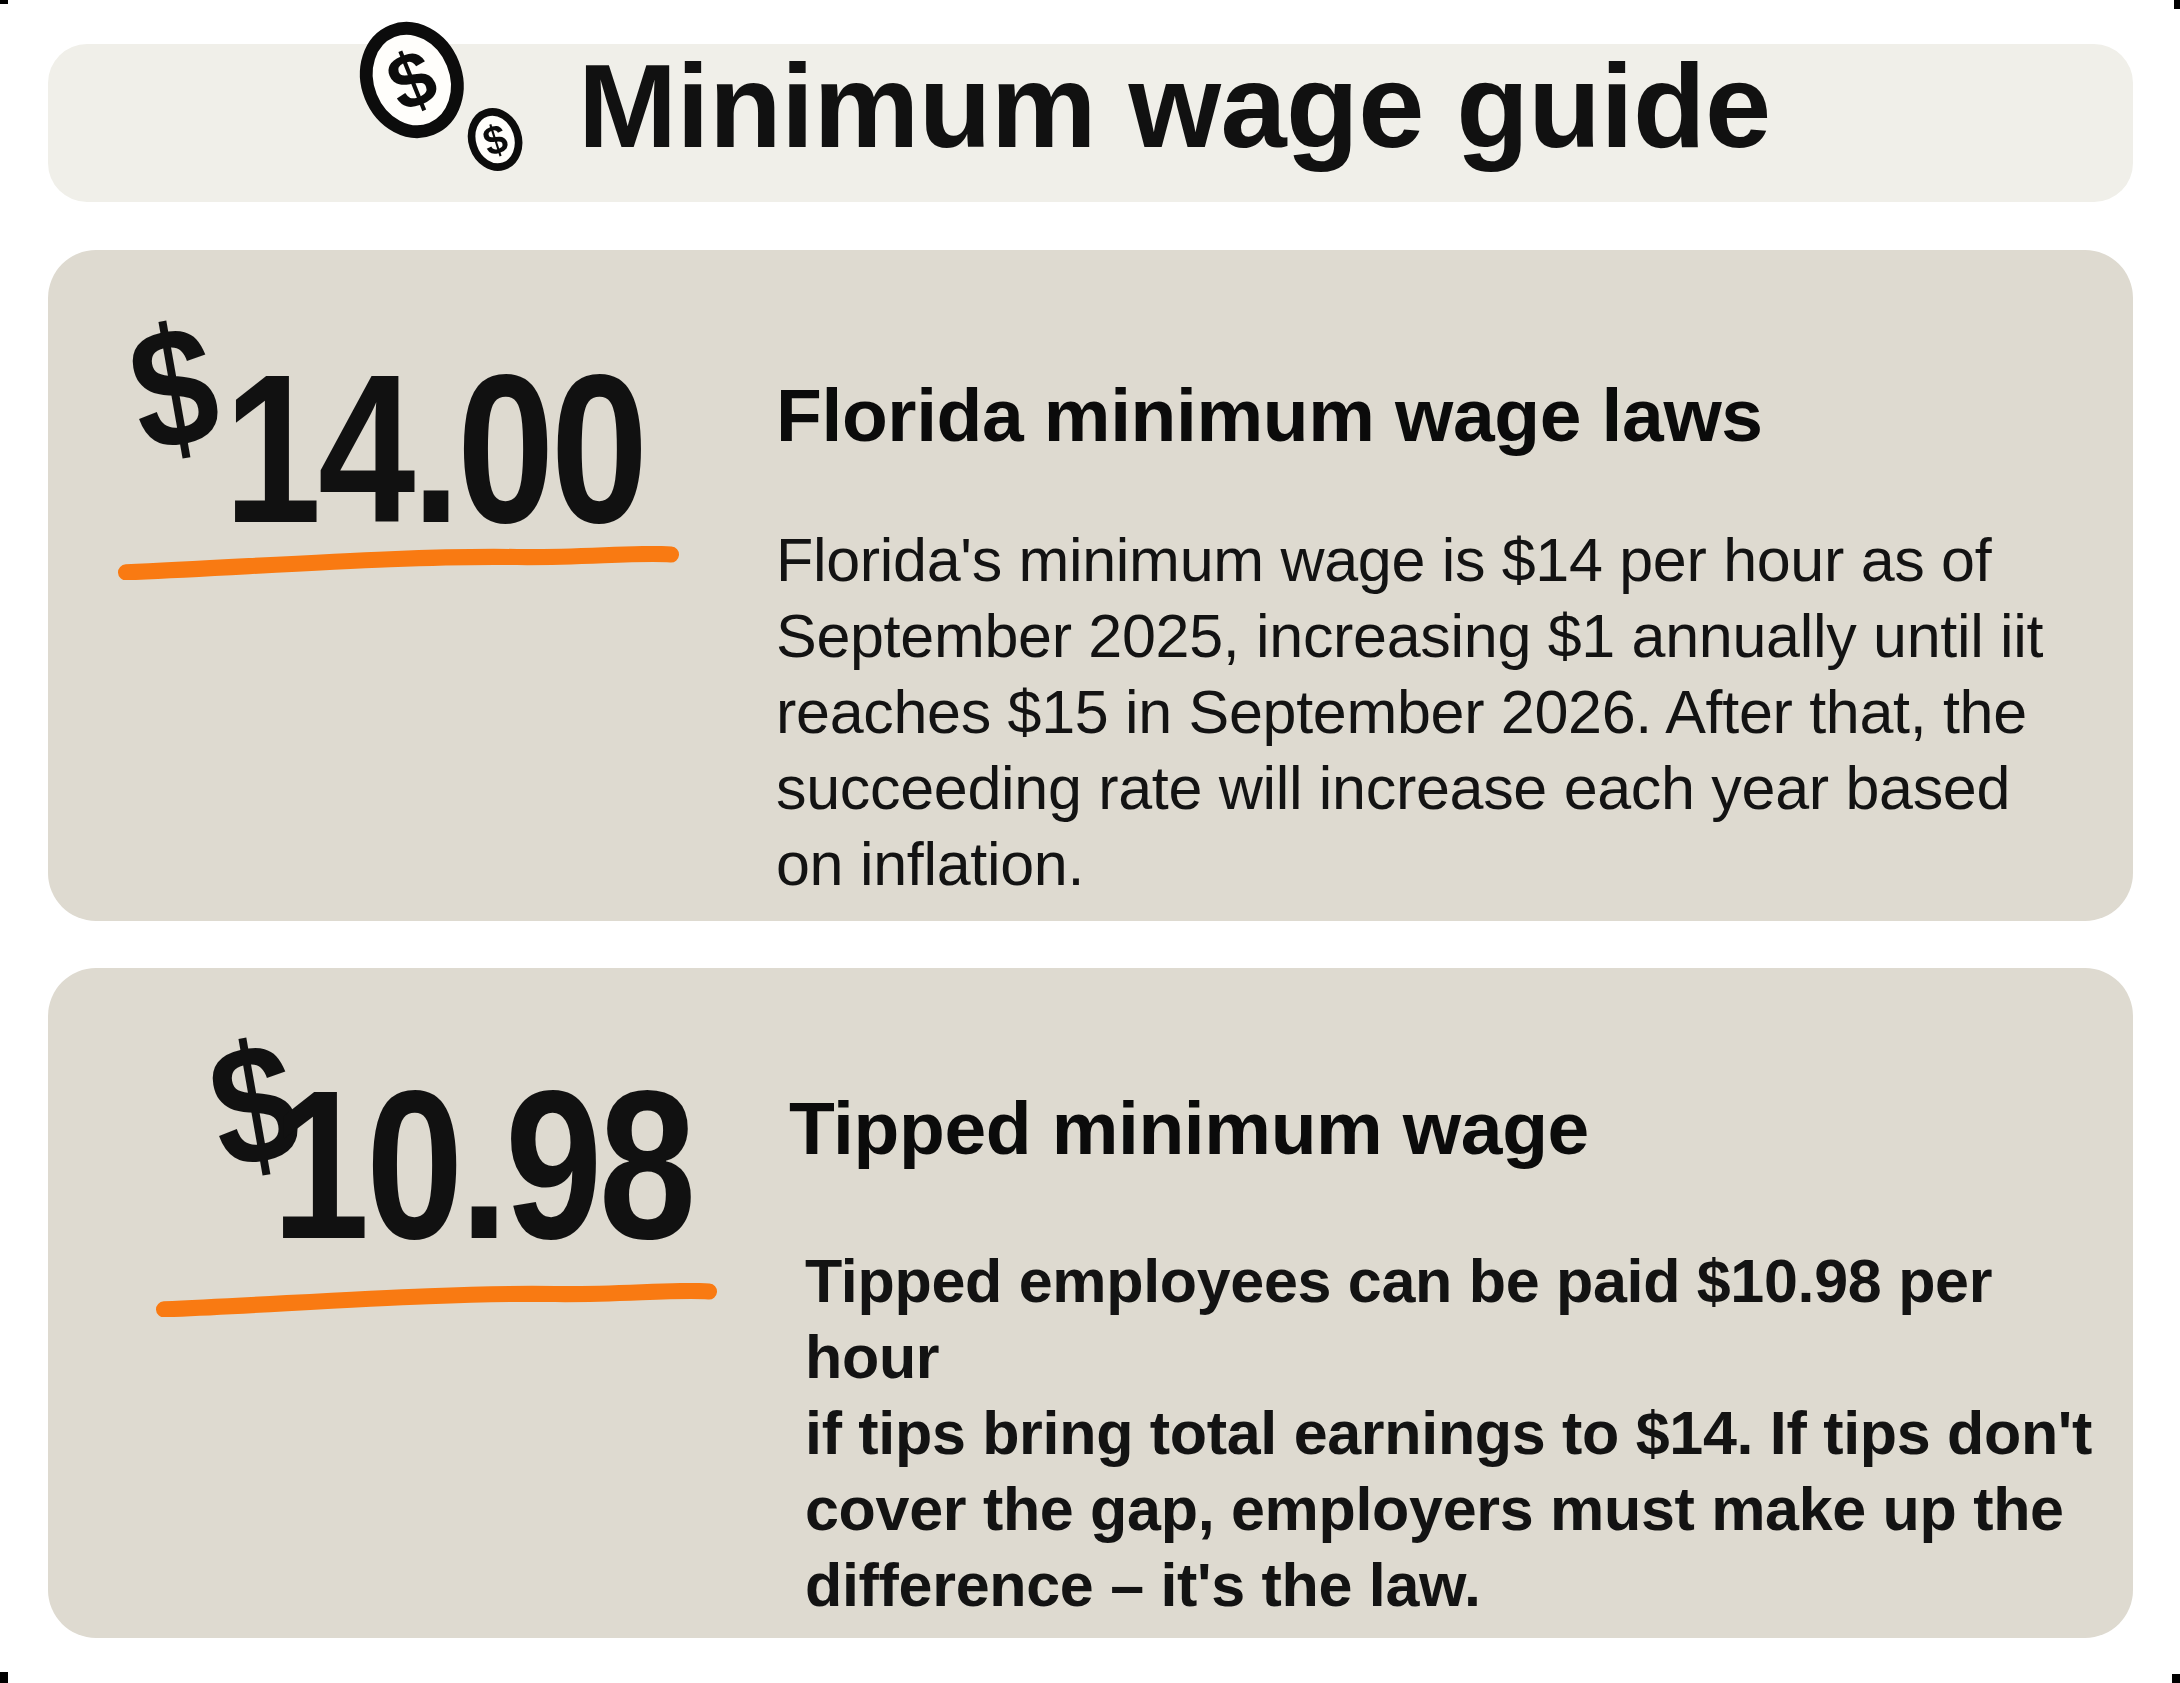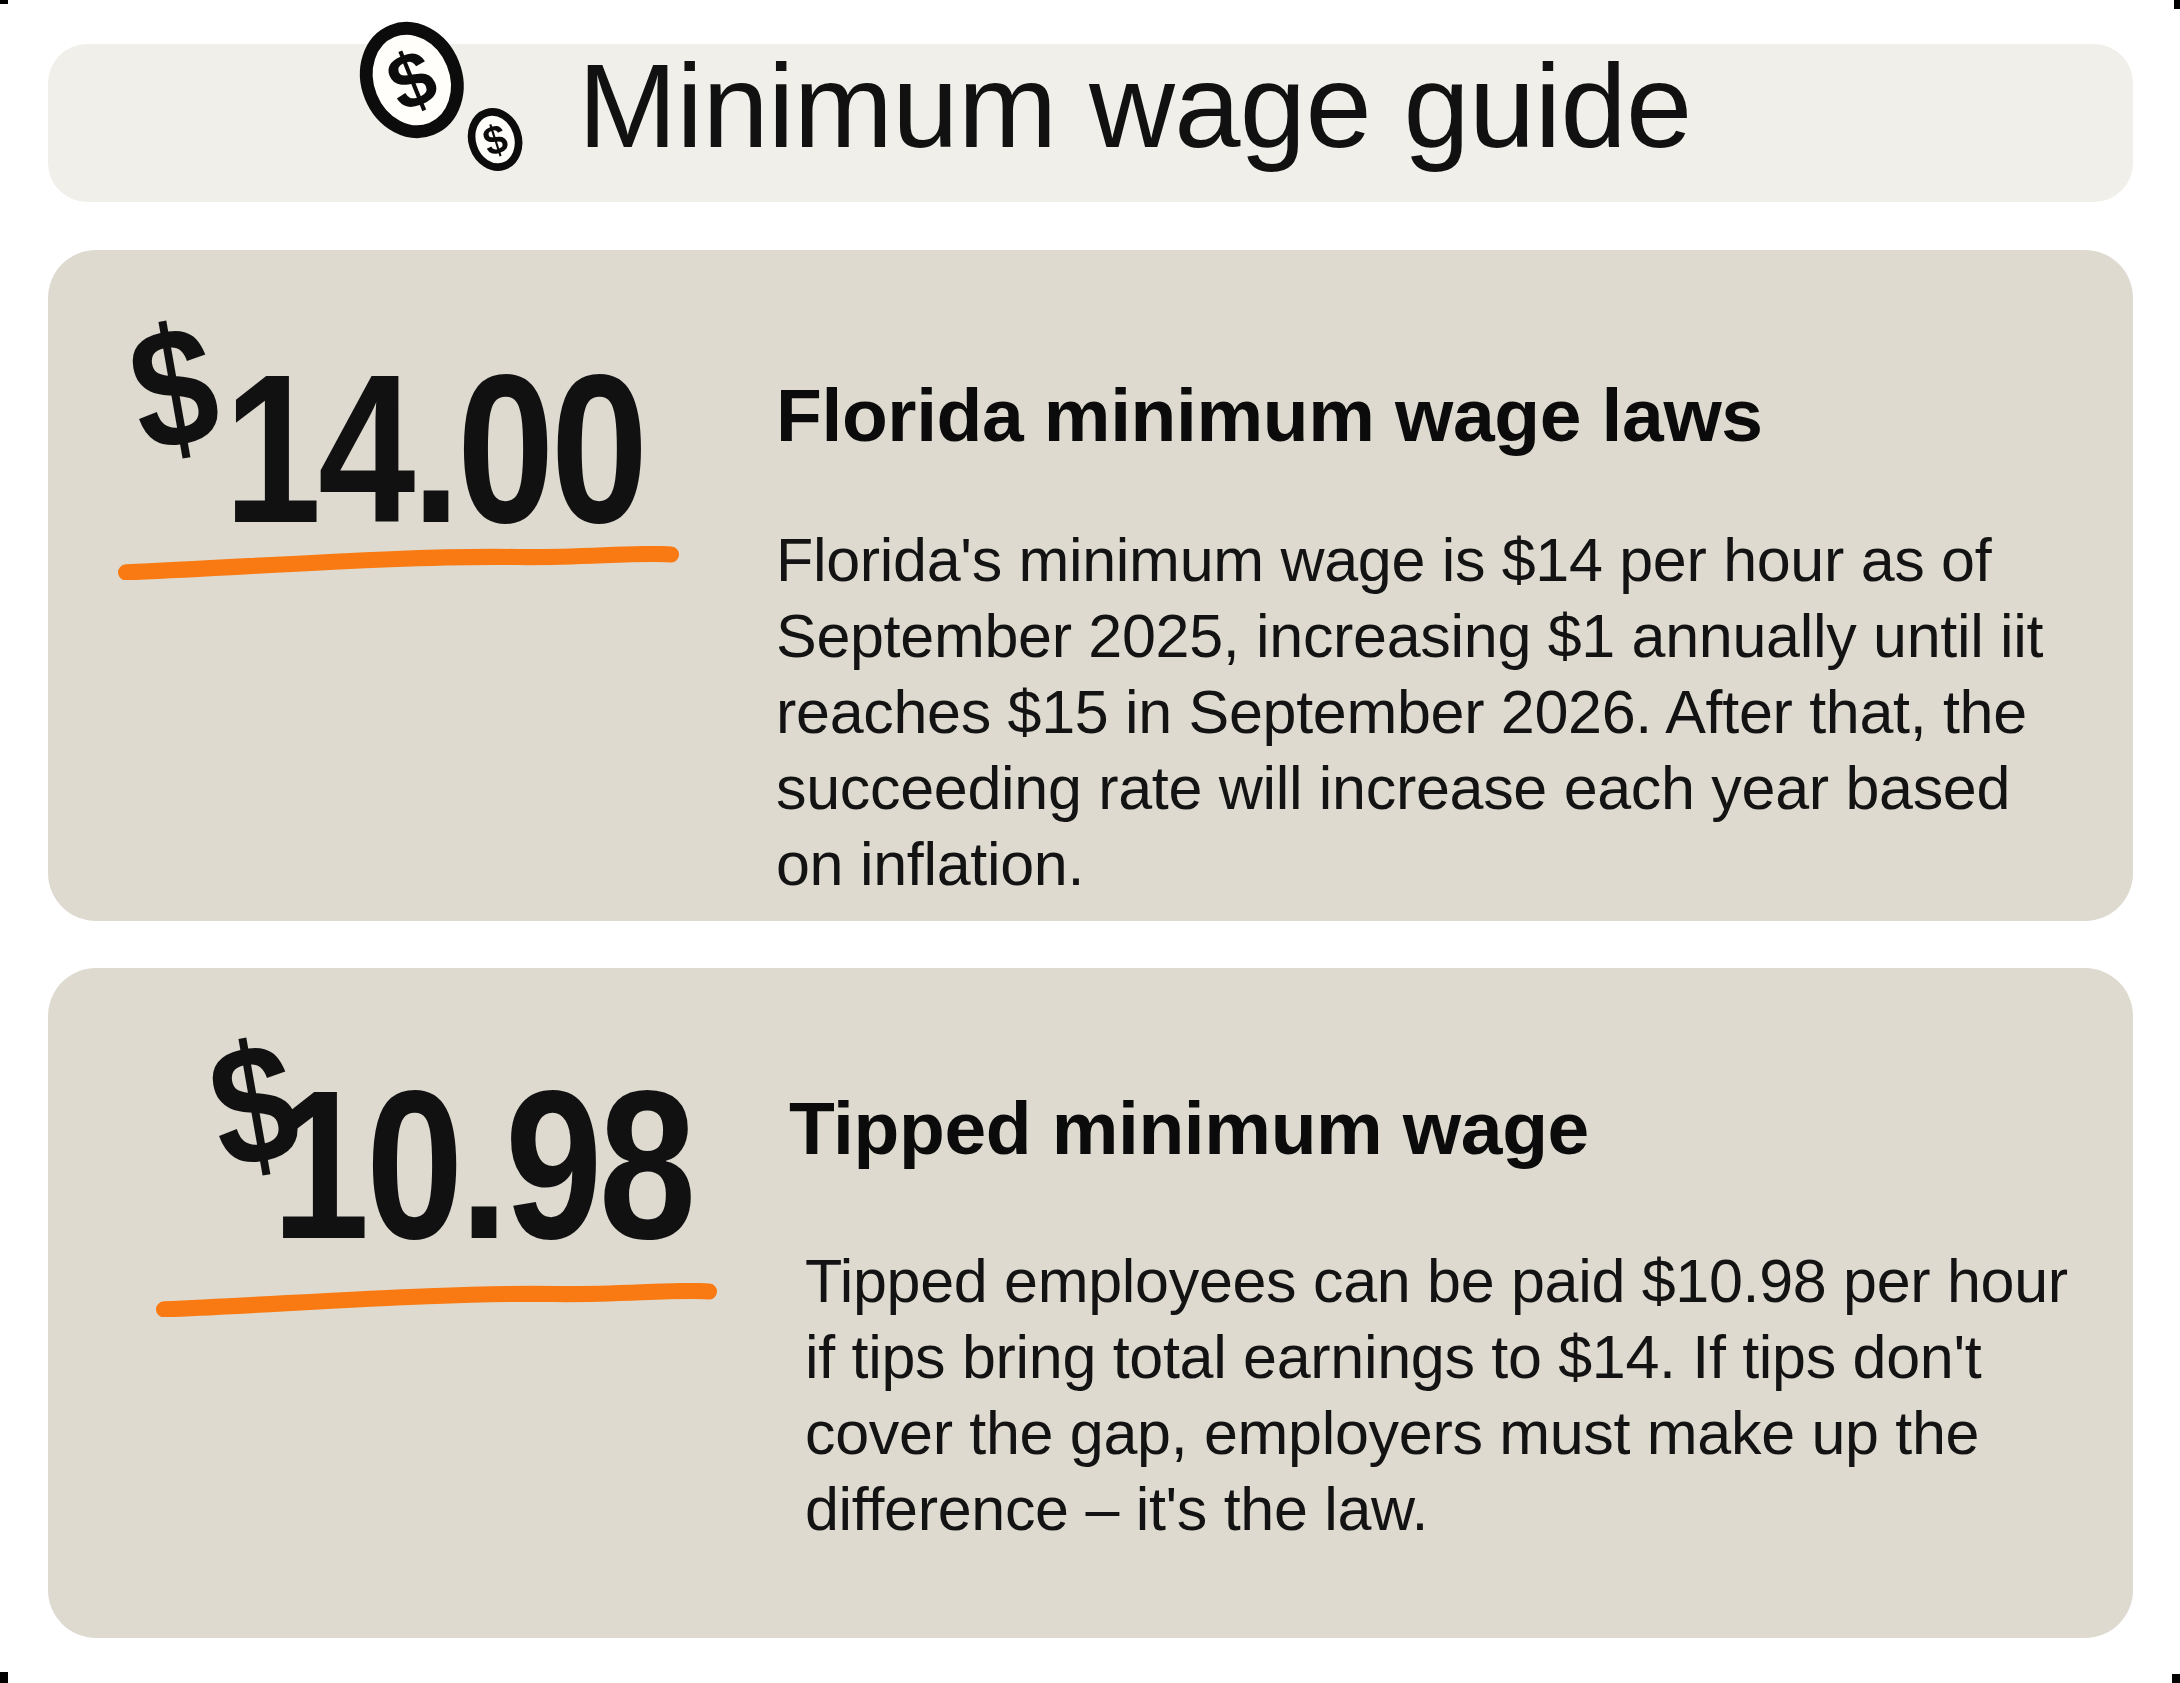--- a/index.html
+++ b/index.html
@@ -36,21 +36,21 @@
     border-radius: 39px;
     background: var(--banner-bg, #f0efe9);
   }
   .title {
     position: absolute;
     left: 578px;
     top: 46px;
     margin: 0;
     font-size: 119px;
     line-height: 1;
-    font-weight: 400;
+    font-weight: 700;
     letter-spacing: -0.005em;
     color: var(--text, #111111);
     white-space: nowrap;
     text-align: right;
   }
   .coins {
     position: absolute;
     left: 345px;
     top: 12px;
     width: 239px;
@@ -128,21 +128,21 @@
     position: absolute;
     margin: 16px;
     font-size: 61px;
     line-height: 76px;
     font-weight: 400;
     letter-spacing: -0.005em;
     white-space: pre-line;
     color: #131313;
   }
   .card1 .bodytext { left: 712px; top: 256px; }
-  .card2 .bodytext { left: 741px; top: 259px; }
+  .card2 .bodytext { left: 741px; top: 259px; font-weight: bold; }
 </style>
 </head>
 <body>
 
 <div class="corner tl"></div>
 <div class="corner tr"></div>
 <div class="corner bl"></div>
 <div class="corner br"></div>
 
 <header class="banner"></header>

